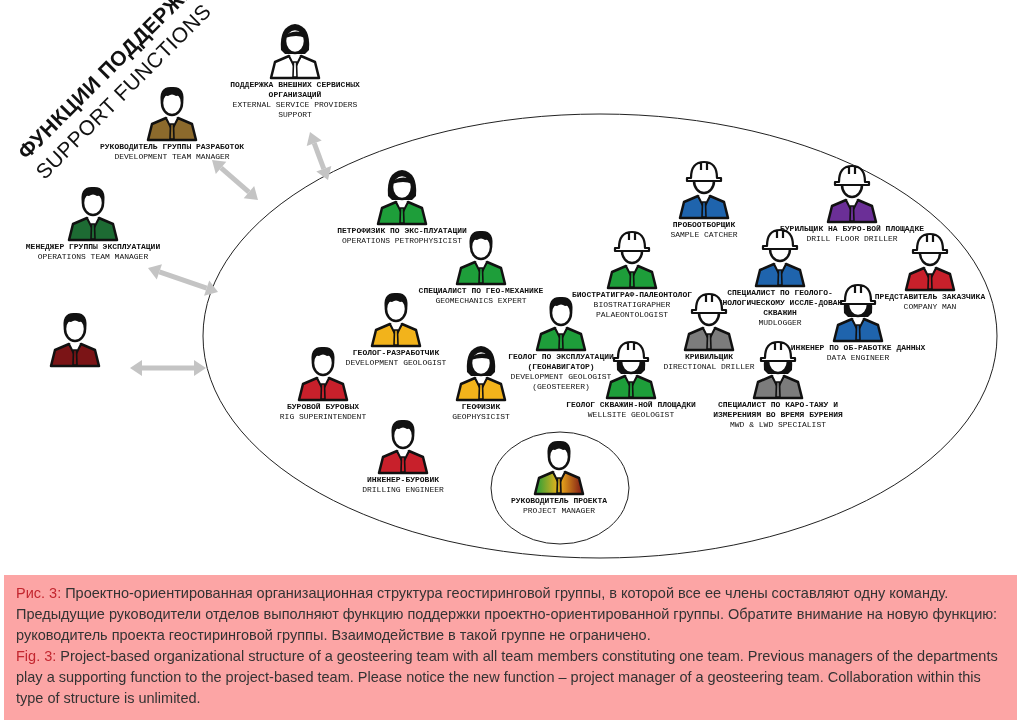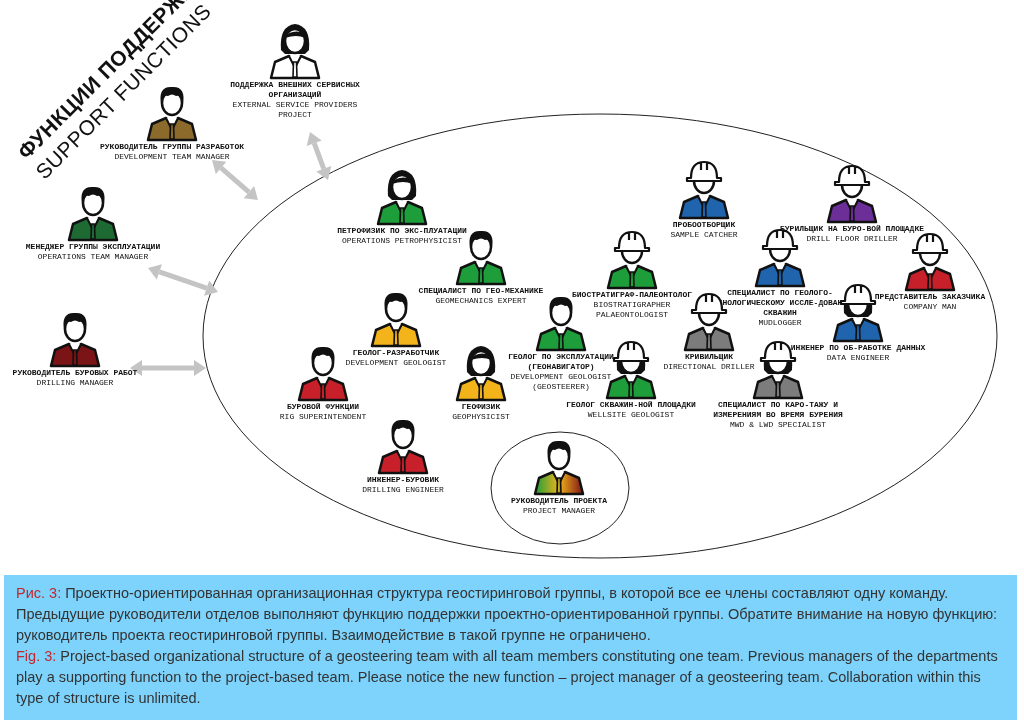--- a/index.html
+++ b/index.html
@@ -7,21 +7,21 @@
   #diagram { position:absolute; left:0; top:0; width:1024px; height:570px; }
   #overlay { position:absolute; left:0; top:0; width:1024px; height:570px; }
   .heading { position:absolute; transform-origin:left bottom; transform:rotate(-45deg); white-space:nowrap; color:#111; }
   .heading-ru { left:30px; top:140px; font-size:21px; font-weight:bold; letter-spacing:0.5px; }
   .heading-en { left:48px; top:160px; font-size:21px; font-weight:normal; letter-spacing:0.5px; }
   .person { position:absolute; width:150px; margin-left:-75px; text-align:center; }
   .person svg { display:block; margin:0 auto; }
   .lbl { font-size:8px; line-height:10px; color:#111;font-family:Liberation Mono, monospace; }
   .lbl .ru { font-weight:bold; display:block; }
   .lbl .en { font-weight:normal; display:block; }
-  #caption { position:absolute; left:4px; top:575px; width:1013px; height:145px; background:#7dd3fc; box-sizing:border-box; padding:8px 12px; font-size:14.5px; line-height:21px; color:#333; }
+  #caption { position:absolute; left:4px; top:575px; width:1013px; height:145px; background:#fca5a5; box-sizing:border-box; padding:8px 12px; font-size:14.5px; line-height:21px; color:#333; }
   #caption .fig { color:#c3262f; }
   #caption p { margin:0; }
 </style>
 </head>
 <body>
 
 <svg id="diagram" viewBox="0 0 1024 570">
   <defs>
     <linearGradient id="pmGrad" x1="0" x2="1" y1="0" y2="0">
       <stop offset="0" stop-color="#1e9e3a"></stop>
@@ -56,21 +56,21 @@
           <path d="M14 30 Q12 6 28 4 Q44 6 42 30 L38 34 L18 34 Z" fill="#111"></path>
           <path d="M4 58 L8 42 L22 36 L28 44 L34 36 L48 42 L52 58 Z" fill="#ffffff" stroke="#111" stroke-width="2.5" stroke-linejoin="round"></path>
           <path d="M22 36 L28 48 L34 36" fill="#fff" stroke="#111" stroke-width="2"></path>
           <path d="M26.5 42 L29.5 42 L30 57 L26 57 Z" fill="#fff" stroke="#111" stroke-width="1.6"></path>
           <ellipse cx="28" cy="21" rx="10" ry="12" fill="#fff" stroke="#111" stroke-width="2.5"></ellipse>
           <path d="M18 18 Q22 10 34 12 Q38 14 38 18 Q30 14 18 18 Z" fill="#111"></path>
         </svg>
       </div>
       <div class="lbl">
         <span class="ru">ПОДДЕРЖКА ВНЕШНИХ СЕРВИСНЫХ ОРГАНИЗАЦИЙ</span>
-        <span class="en">EXTERNAL SERVICE PROVIDERS PROJECT</span>
+        <span class="en">EXTERNAL SERVICE PROVIDERS SUPPORT</span>
       </div>
     </div>
     <div class="person" style="left: 172px; top: 82px;">
       <div>
         <svg width="56" height="60" viewBox="0 0 56 60">
           <path d="M4 58 L8 42 L22 36 L28 44 L34 36 L48 42 L52 58 Z" fill="#8c6a2c" stroke="#111" stroke-width="2.5" stroke-linejoin="round"></path>
           <path d="M22 36 L28 48 L34 36" fill="#fff" stroke="#111" stroke-width="2"></path>
           <path d="M26.5 42 L29.5 42 L30 57 L26 57 Z" fill="#8c6a2c" stroke="#111" stroke-width="1.6"></path>
           <ellipse cx="28" cy="21" rx="10" ry="12" fill="#fff" stroke="#111" stroke-width="2.5"></ellipse>
           <path d="M17 22 Q14 4 28 5 Q42 4 39 22 Q37 12 32 14 Q28 11 24 14 Q19 12 17 22 Z" fill="#111"></path>
@@ -99,24 +99,20 @@
     <div class="person" style="left: 75px; top: 308px;">
       <div>
         <svg width="56" height="60" viewBox="0 0 56 60">
           <path d="M4 58 L8 42 L22 36 L28 44 L34 36 L48 42 L52 58 Z" fill="#7b1416" stroke="#111" stroke-width="2.5" stroke-linejoin="round"></path>
           <path d="M22 36 L28 48 L34 36" fill="#fff" stroke="#111" stroke-width="2"></path>
           <path d="M26.5 42 L29.5 42 L30 57 L26 57 Z" fill="#7b1416" stroke="#111" stroke-width="1.6"></path>
           <ellipse cx="28" cy="21" rx="10" ry="12" fill="#fff" stroke="#111" stroke-width="2.5"></ellipse>
           <path d="M17 22 Q14 4 28 5 Q42 4 39 22 Q37 12 32 14 Q28 11 24 14 Q19 12 17 22 Z" fill="#111"></path>
         </svg>
       </div>
-      <div class="lbl">
-        <span class="ru">РУКОВОДИТЕЛЬ БУРОВЫХ РАБОТ</span>
-        <span class="en">DRILLING MANAGER</span>
-      </div>
     </div>
     <div class="person" style="left: 402px; top: 166px;">
       <div>
         <svg width="56" height="60" viewBox="0 0 56 60">
           <path d="M14 30 Q12 6 28 4 Q44 6 42 30 L38 34 L18 34 Z" fill="#111"></path>
           <path d="M4 58 L8 42 L22 36 L28 44 L34 36 L48 42 L52 58 Z" fill="#1e9e3a" stroke="#111" stroke-width="2.5" stroke-linejoin="round"></path>
           <path d="M22 36 L28 48 L34 36" fill="#fff" stroke="#111" stroke-width="2"></path>
           <path d="M26.5 42 L29.5 42 L30 57 L26 57 Z" fill="#1e9e3a" stroke="#111" stroke-width="1.6"></path>
           <ellipse cx="28" cy="21" rx="10" ry="12" fill="#fff" stroke="#111" stroke-width="2.5"></ellipse>
           <path d="M18 18 Q22 10 34 12 Q38 14 38 18 Q30 14 18 18 Z" fill="#111"></path>
@@ -161,21 +157,21 @@
       <div>
         <svg width="56" height="60" viewBox="0 0 56 60">
           <path d="M4 58 L8 42 L22 36 L28 44 L34 36 L48 42 L52 58 Z" fill="#c8202b" stroke="#111" stroke-width="2.5" stroke-linejoin="round"></path>
           <path d="M22 36 L28 48 L34 36" fill="#fff" stroke="#111" stroke-width="2"></path>
           <path d="M26.5 42 L29.5 42 L30 57 L26 57 Z" fill="#c8202b" stroke="#111" stroke-width="1.6"></path>
           <ellipse cx="28" cy="21" rx="10" ry="12" fill="#fff" stroke="#111" stroke-width="2.5"></ellipse>
           <path d="M17 22 Q14 4 28 5 Q42 4 39 22 Q37 12 32 14 Q28 11 24 14 Q19 12 17 22 Z" fill="#111"></path>
         </svg>
       </div>
       <div class="lbl">
-        <span class="ru">БУРОВОЙ ФУНКЦИИ</span>
+        <span class="ru">БУРОВОЙ БУРОВЫХ</span>
         <span class="en">RIG SUPERINTENDENT</span>
       </div>
     </div>
     <div class="person" style="left: 481px; top: 342px;">
       <div>
         <svg width="56" height="60" viewBox="0 0 56 60">
           <path d="M14 30 Q12 6 28 4 Q44 6 42 30 L38 34 L18 34 Z" fill="#111"></path>
           <path d="M4 58 L8 42 L22 36 L28 44 L34 36 L48 42 L52 58 Z" fill="#f2b31b" stroke="#111" stroke-width="2.5" stroke-linejoin="round"></path>
           <path d="M22 36 L28 48 L34 36" fill="#fff" stroke="#111" stroke-width="2"></path>
           <path d="M26.5 42 L29.5 42 L30 57 L26 57 Z" fill="#f2b31b" stroke="#111" stroke-width="1.6"></path>

